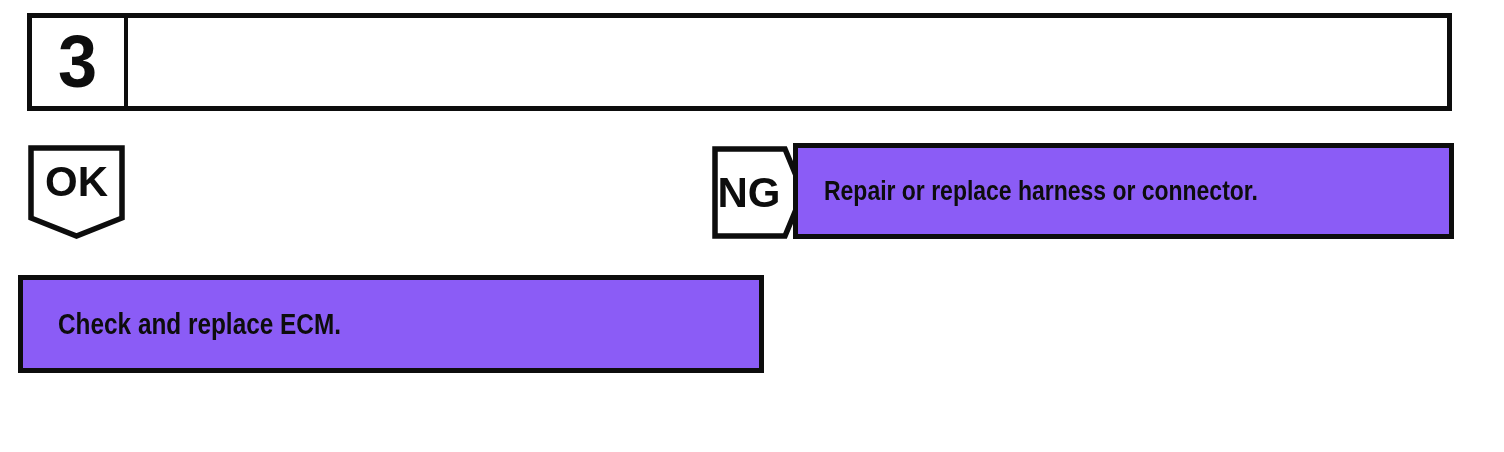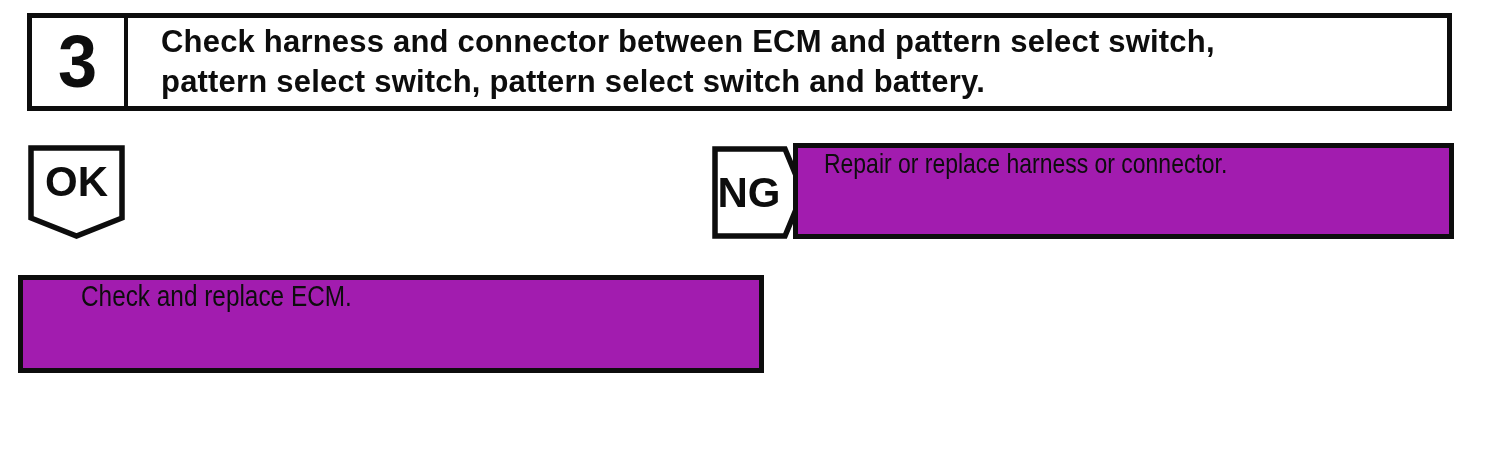--- a/index.html
+++ b/index.html
@@ -100,62 +100,59 @@
     display: flex;
     align-items: center;
     justify-content: center;
   }
 
   
   .action-box {
     position: absolute;
     border: 5px solid #0d0d0d;
     box-sizing: border-box;
-    background: #a21caf;
+    background: #8b5cf6;
     display: flex;
-    font-weight: normal;
+    align-items: center;
+    font-weight: bold;
     white-space: nowrap;
   }
   .ng-action-box {
     left: 793px;
     top: 143px;
     width: 661px;
     height: 96px;
     padding-left: 26px;
   }
   .ng-action-box .action-text {
     font-size: 28px;
     transform: scaleX(0.82);
     transform-origin: left center;
   }
   .ok-action-box {
     left: 18px;
     top: 275px;
     width: 746px;
     height: 98px;
-    padding-left: 58px;
+    padding-left: 35px;
   }
   .ok-action-box .action-text {
     font-size: 29px;
     transform: scaleX(0.84);
     transform-origin: left center;
   }
 </style>
 </head>
 <body>
 
 <div class="canvas">
 
   <div class="step-box">
     <div class="step-number-cell">
       <span class="step-number">3</span>
-    </div>
-    <div class="step-text">
-      <span>Check harness and connector between ECM and pattern select switch,</span>
-      <span>pattern select switch, pattern select switch and battery.</span>
     </div>
   </div>
 
   <div class="connector ok-connector">
     <svg width="97" height="94" viewBox="0 0 97 94">
       <polygon points="3,3 94,3 94,73 48.5,91 3,73" fill="#ffffff" stroke="#0d0d0d" stroke-width="5.5" stroke-linejoin="miter"></polygon>
     </svg>
     <span class="shape-label">OK</span>
   </div>
 

